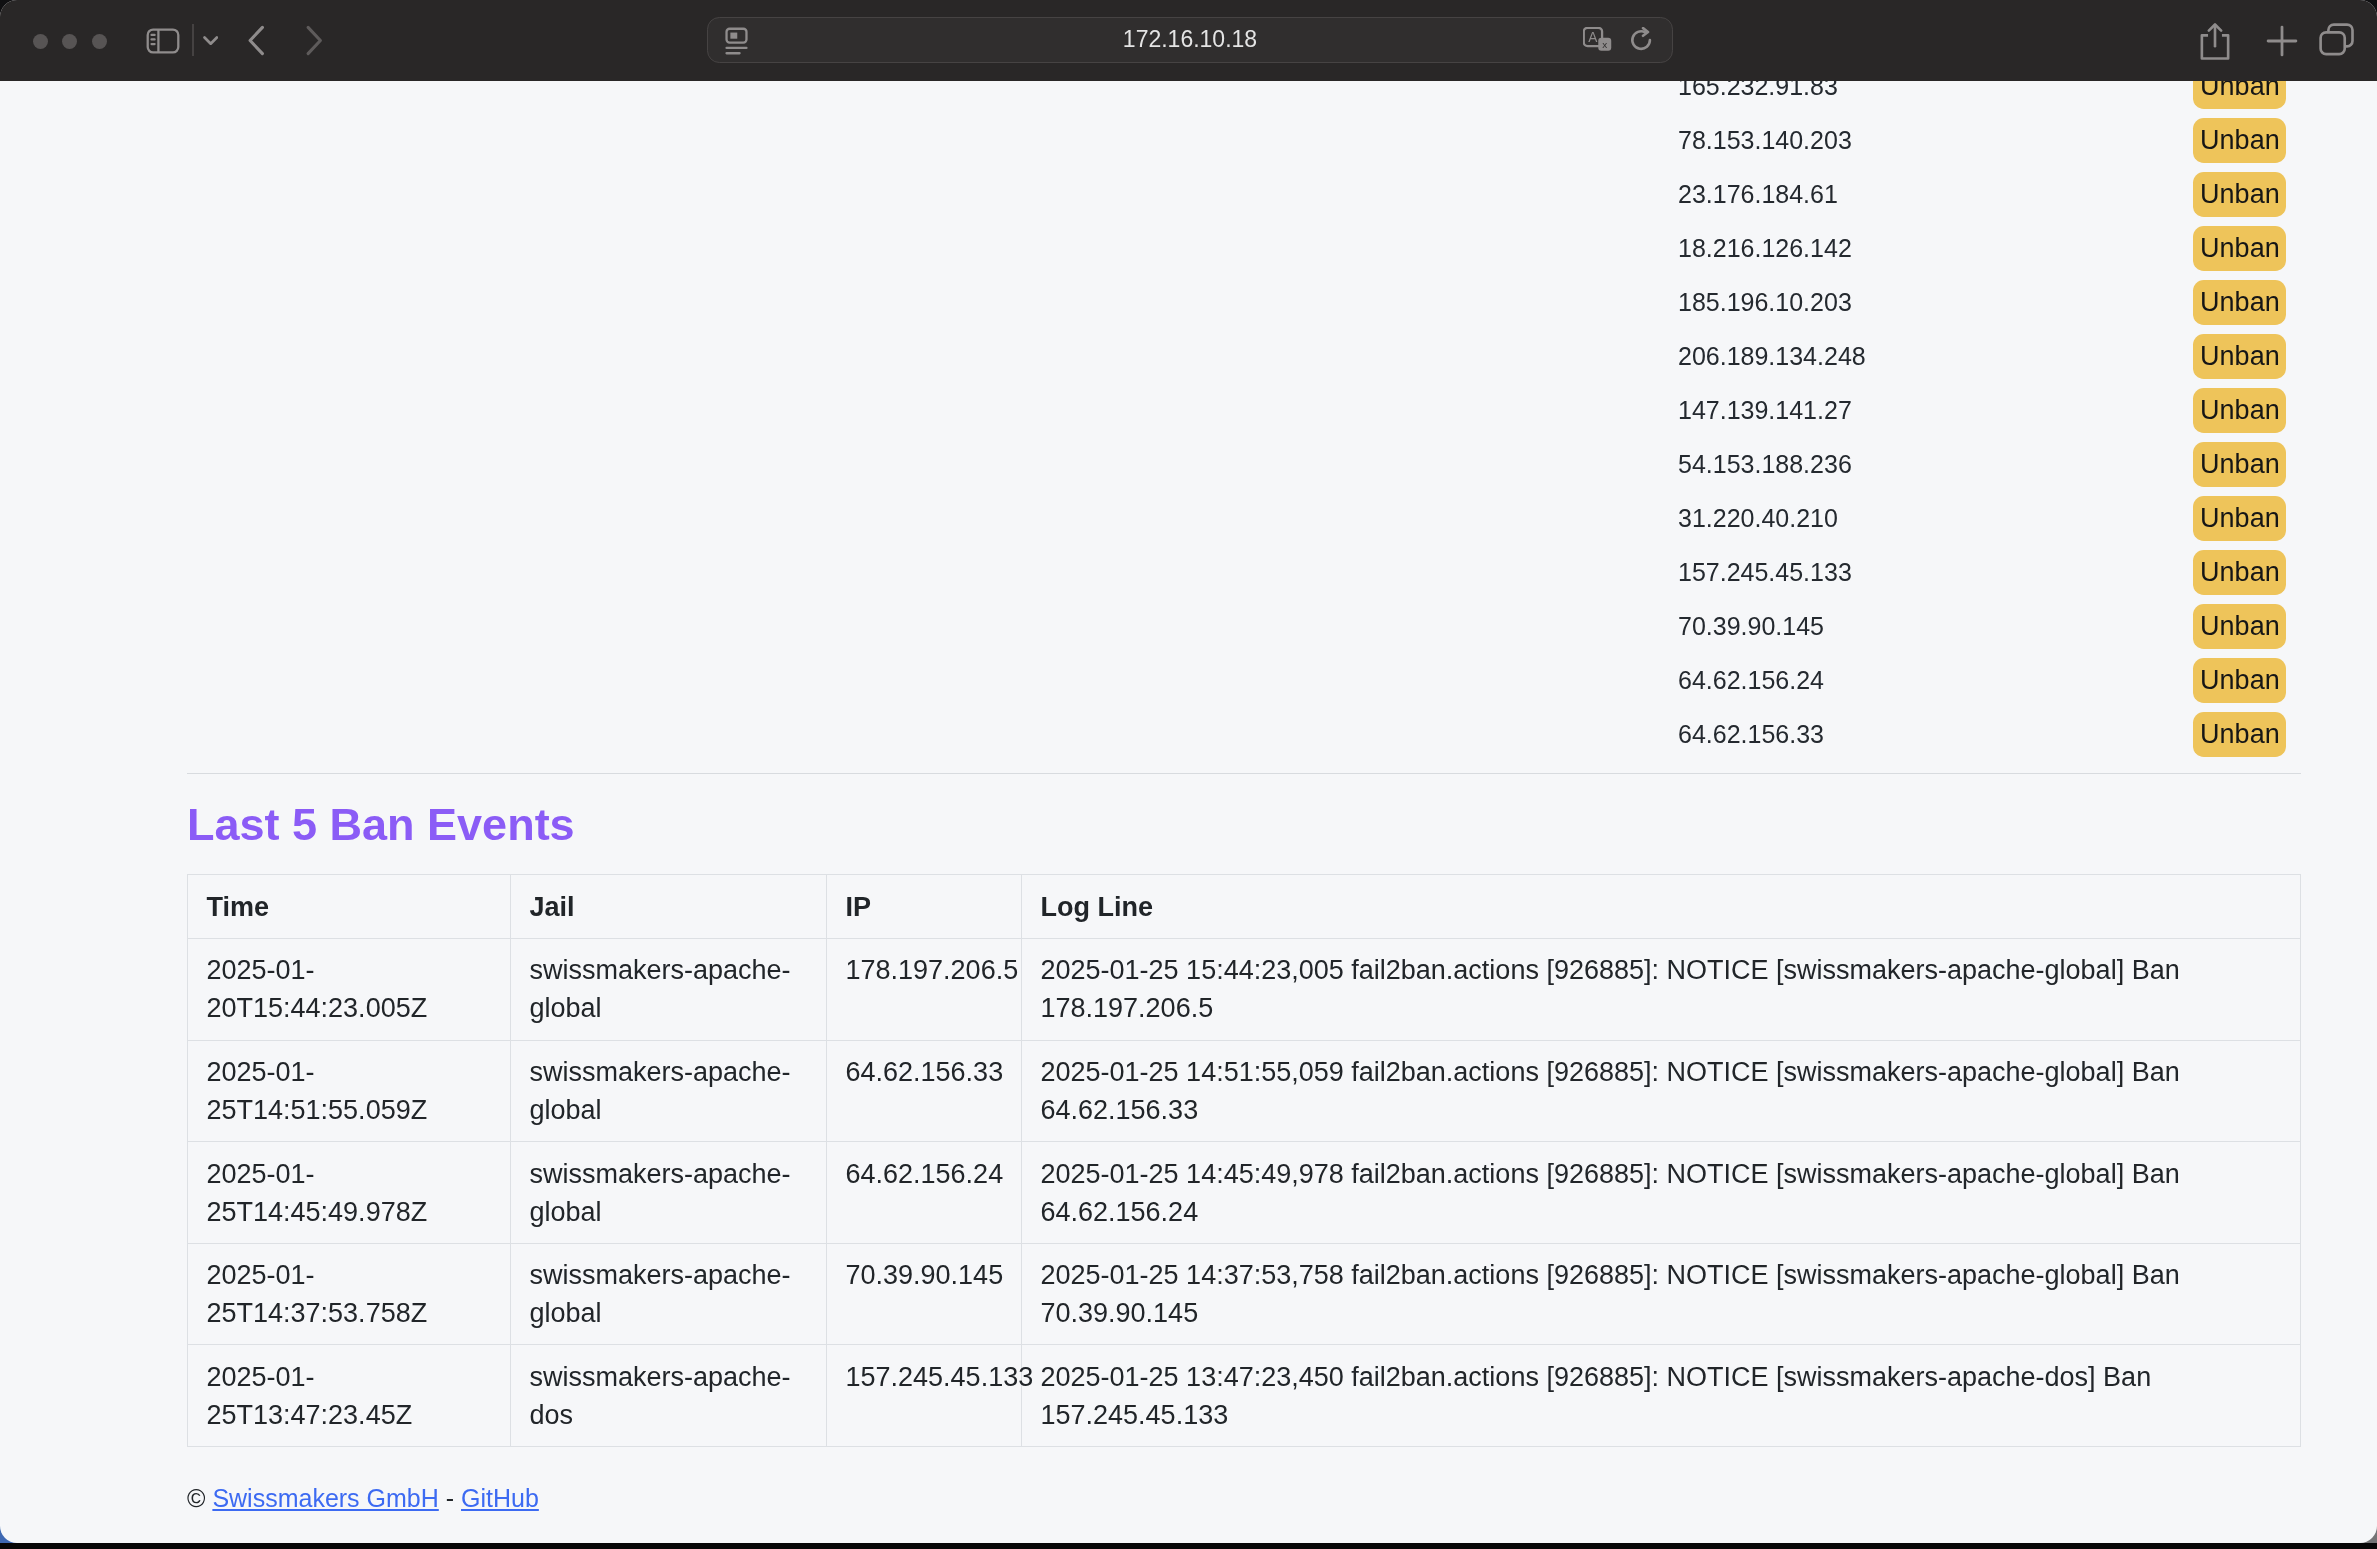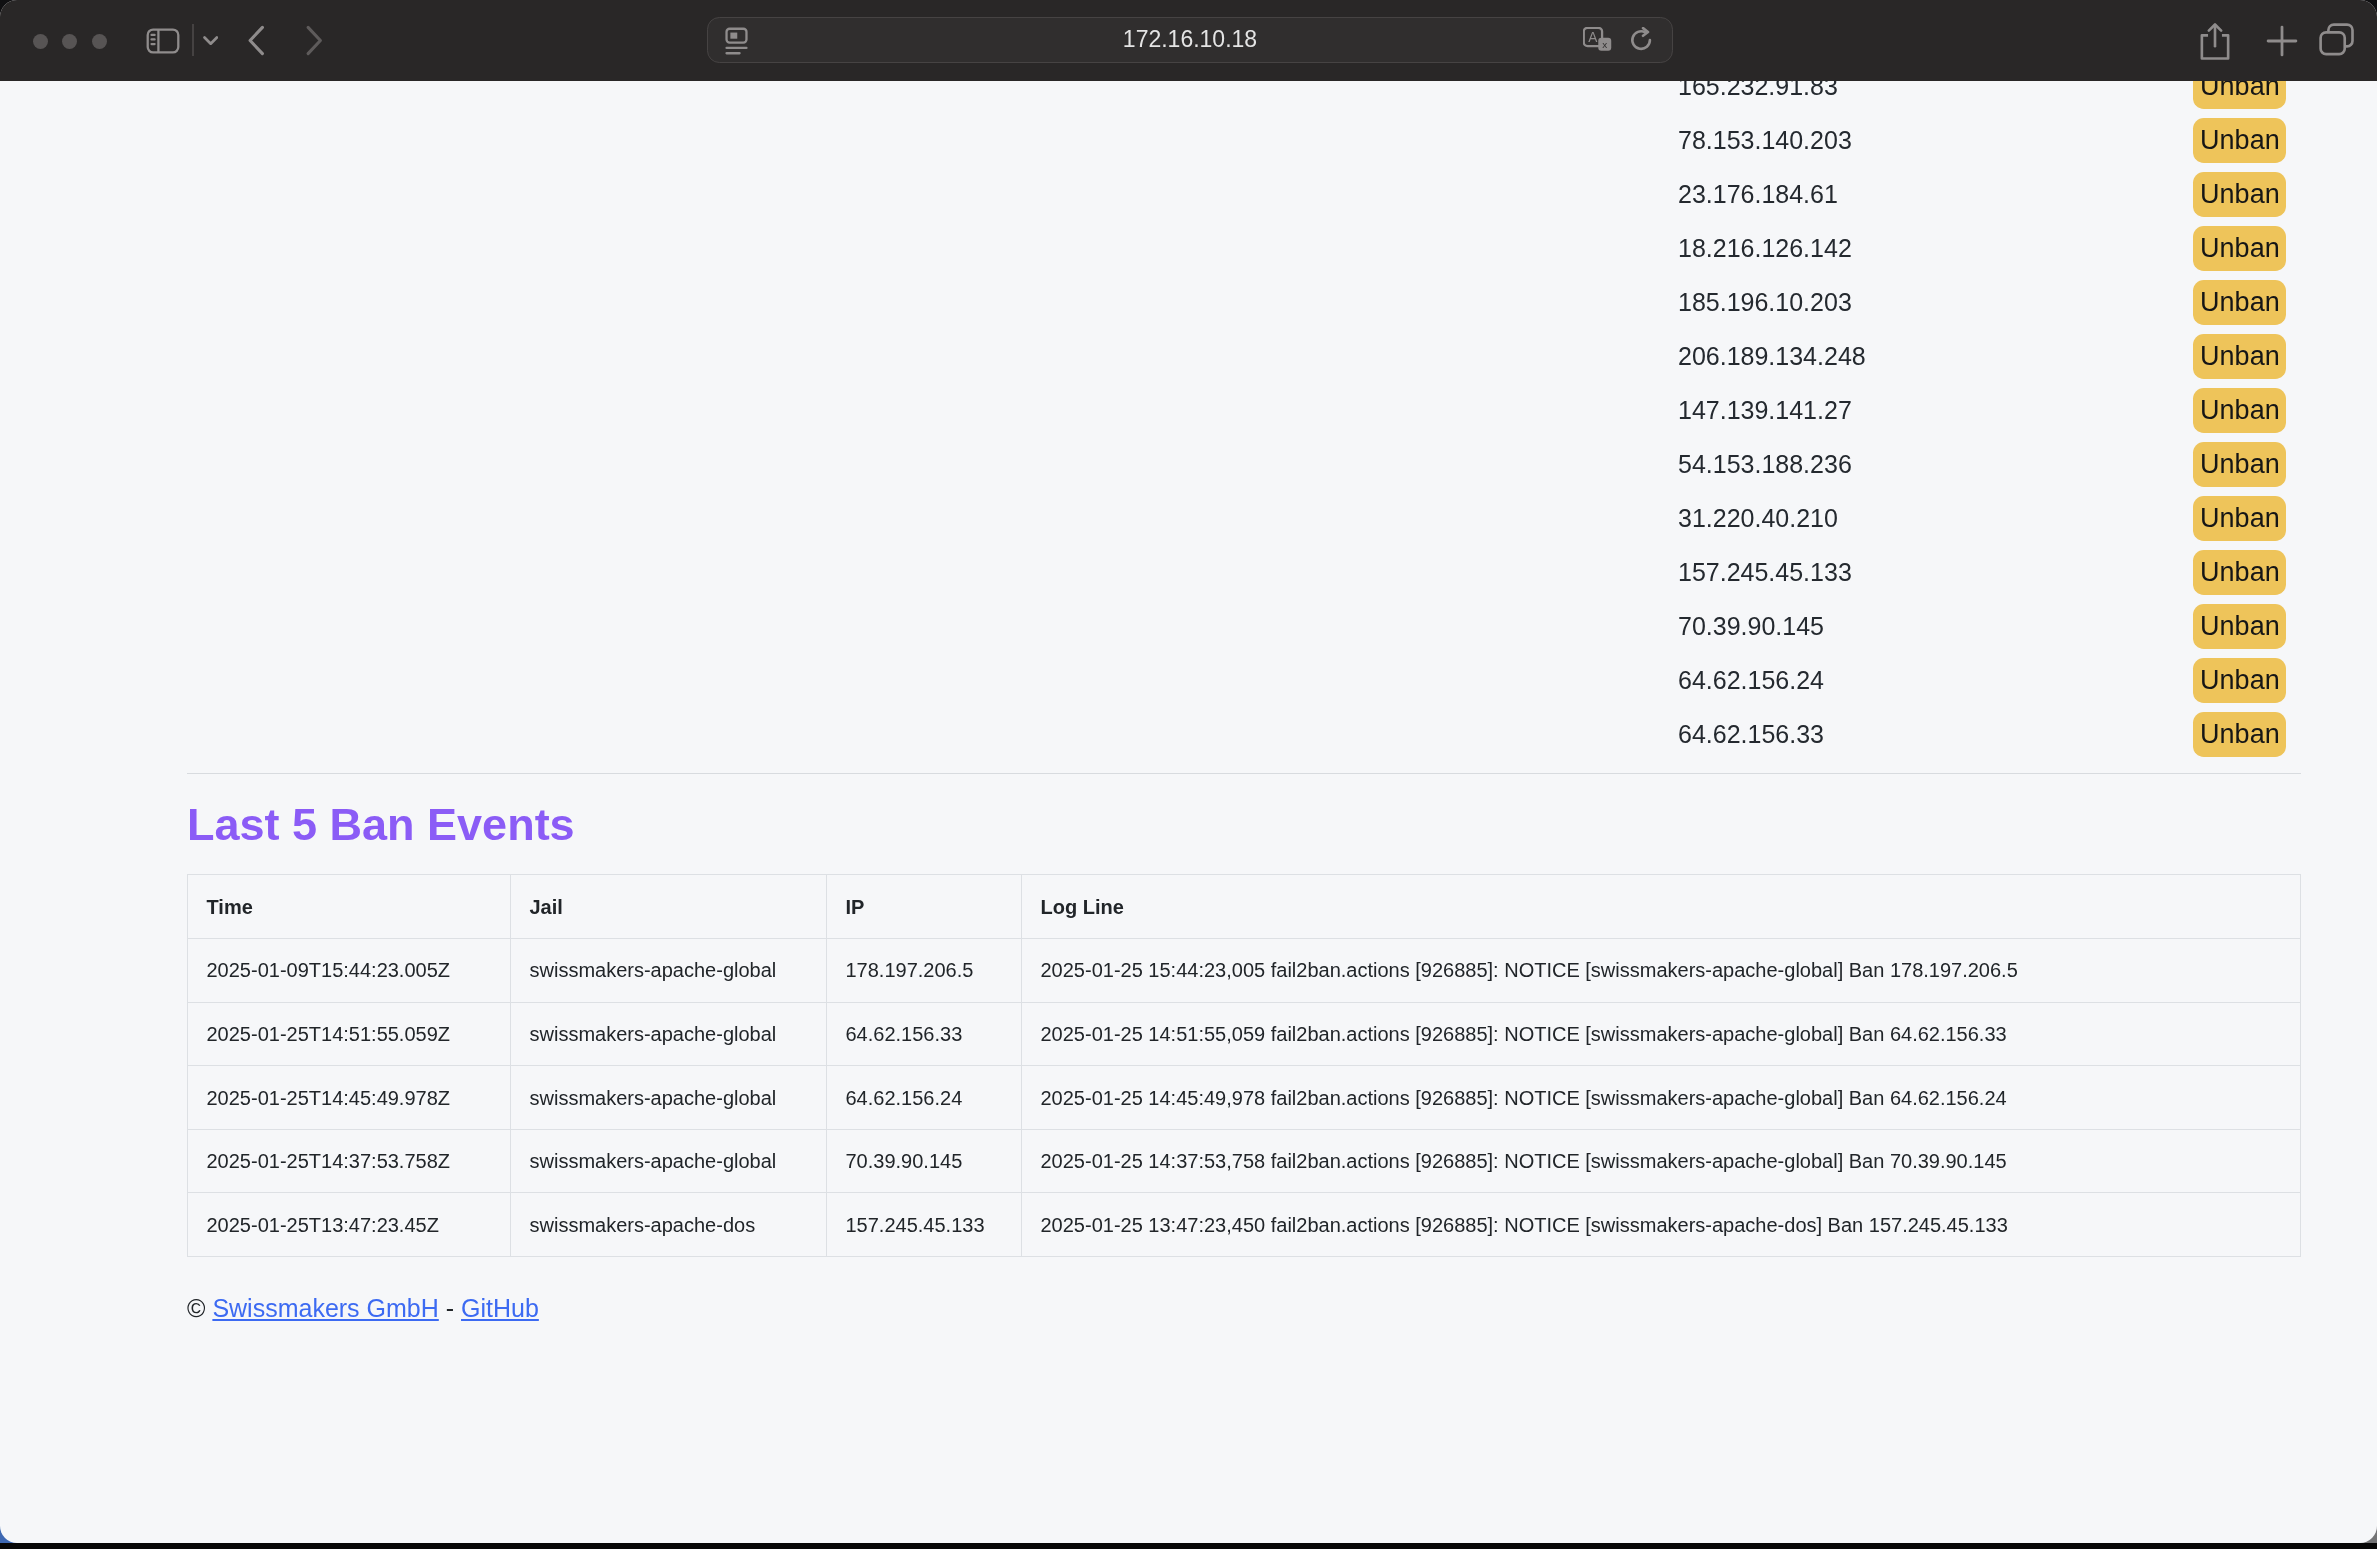--- a/index.html
+++ b/index.html
@@ -33,21 +33,21 @@
   .ban-ip  { margin-left:1491px; font-size:25px; color:#24292f; }
   .unban-btn { position:absolute; right:14.6px; top:4.6px; width:93px; height:45px;
                background:#eec45a; border:none; border-radius:10.8px;
                font-family:inherit; font-size:27px; font-weight:500; color:#161616; cursor:pointer; }
 
   .divider { border:none; border-top:1.5px solid #d8dbdf; margin:12.3px 0 0 0; }
 
   .events-title { margin:25px 0 0 0; font-size:45px; line-height:52px; font-weight:700; color:#8b5cf6; }
 
   table.events { margin-top:23px; width:100%; border-collapse:collapse; table-layout:fixed;
-                 font-size:20px; color:#212529; }
+                 font-size:27px; color:#212529; }
   table.events th, table.events td { border:1.5px solid #dde0e4; text-align:left; vertical-align:top; }
   table.events th { font-weight:700; padding:15.4px 12.3px 15.4px 18.5px; line-height:32px; }
   table.events td { padding:12.3px 12.3px 12.3px 18.5px; line-height:38px; }
   td.td-ip { white-space:nowrap; }
 
   .site-footer { margin-top:37px; font-size:25px; color:#212529; }
   .site-footer a { color:#3c6af2; text-decoration:underline; cursor:pointer; }
 
   svg { display:block; }
 </style>
@@ -209,21 +209,21 @@
       <thead>
         <tr>
           <th>Time</th>
           <th>Jail</th>
           <th>IP</th>
           <th>Log Line</th>
         </tr>
       </thead>
       <tbody>
         <tr>
-          <td>2025-01-09T15:44:23.005Z</td>
+          <td>2025-01-20T15:44:23.005Z</td>
           <td>swissmakers-apache-global</td>
           <td class="td-ip">178.197.206.5</td>
           <td>2025-01-25 15:44:23,005 fail2ban.actions [926885]: NOTICE [swissmakers-apache-global] Ban 178.197.206.5</td>
         </tr>
         <tr>
           <td>2025-01-25T14:51:55.059Z</td>
           <td>swissmakers-apache-global</td>
           <td class="td-ip">64.62.156.33</td>
           <td>2025-01-25 14:51:55,059 fail2ban.actions [926885]: NOTICE [swissmakers-apache-global] Ban 64.62.156.33</td>
         </tr>

